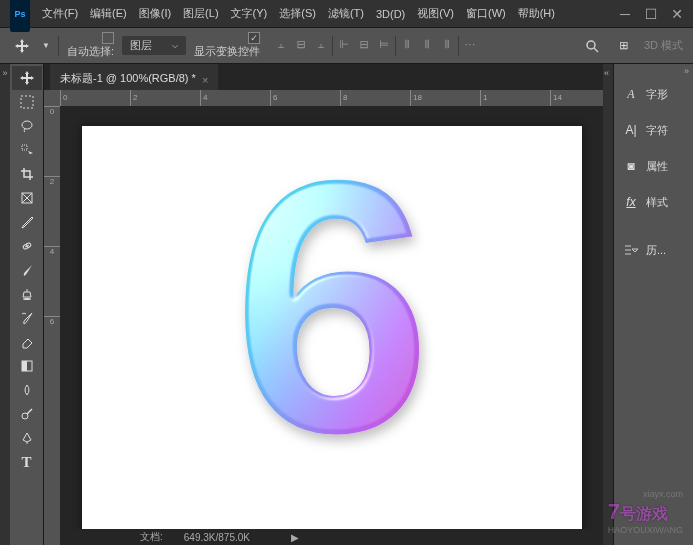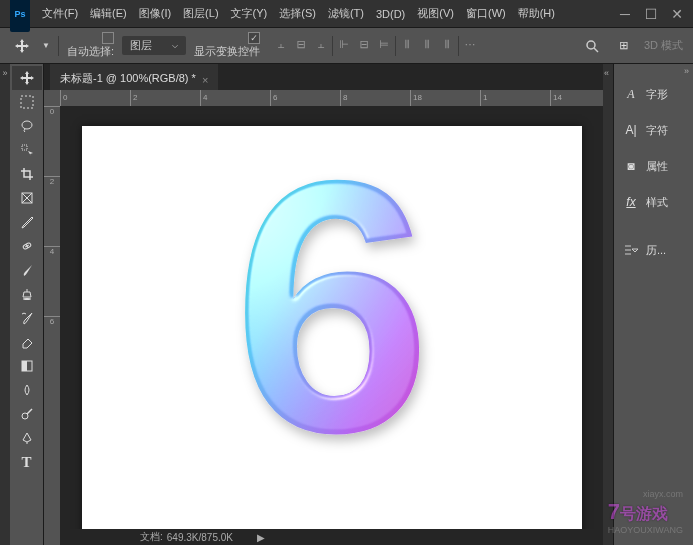--- a/index.html
+++ b/index.html
@@ -29,21 +29,21 @@
 .tab { background: #323232; padding: 4px 10px; display: flex; align-items: flex-end; gap: 6px; font-size: 11px; color: #ddd; }
 .tab-close { color: #888; cursor: pointer; }
 .ruler-area { flex: 1; display: flex; position: relative; }
 .ruler-corner { width: 16px; height: 16px; background: #535353; position: absolute; top: 0; left: 0; z-index: 3; }
 .ruler-h { position: absolute; top: 0; left: 16px; right: 0; height: 16px; background: #535353; display: flex; z-index: 2; font-size: 8px; color: #aaa; overflow: hidden; }
 .ruler-h div { width: 70px; flex-shrink: 0; text-align: left; padding-left: 2px; border-left: 1px solid #888; line-height: 8px; padding-top: 4px; }
 .ruler-v { position: absolute; top: 16px; left: 0; bottom: 0; width: 16px; background: #535353; z-index: 2; font-size: 8px; color: #aaa; }
 .ruler-v div { height: 70px; writing-mode: horizontal-tb; text-align: center; border-top: 1px solid #888; }
 .canvas-viewport { position: absolute; top: 16px; left: 16px; right: 0; bottom: 16px; background: #252525; display: flex; align-items: flex-start; justify-content: center; padding: 20px; overflow: hidden; }
 .canvas { width: 500px; height: 410px; background: #fff; box-shadow: 0 0 8px rgba(0,0,0,0.5); display: flex; align-items: center; justify-content: center; }
-.status-bar { position: absolute; bottom: 0; left: 16px; right: 0; height: 16px; background: #252525; display: flex; align-items: center; padding: 0 80px; font-size: 10px; color: #aaa; gap: 4px; }
+.status-bar { position: absolute; bottom: 0; left: 16px; right: 0; height: 16px; background: #252525; display: flex; align-items: center; padding: 0 80px; font-size: 10px; color: #aaa; gap: 21px; }
 .right-strip { width: 10px; background: #323232; }
 .right-panels { width: 80px; background: #535353; border-left: 1px solid #1a1a1a; }
 .panel-item { display: flex; align-items: center; gap: 6px; padding: 10px 8px; cursor: pointer; color: #ddd; }
 .panel-icon { width: 18px; height: 16px; display: flex; align-items: center; justify-content: center; font-size: 12px; }
 .panel-collapse { height: 12px; display: flex; justify-content: flex-end; padding: 2px 4px; }
 .watermark { position: absolute; bottom: 10px; right: 10px; opacity: 0.5; pointer-events: none; }
 .wm-text { color: #d946ef; font-size: 16px; font-weight: bold; text-shadow: 0 0 2px #000; }
 .wm-sub { color: #999; font-size: 9px; }
 .dbl-arrow { font-size: 9px; color: #aaa; cursor: pointer; }
 svg { display: block; }

